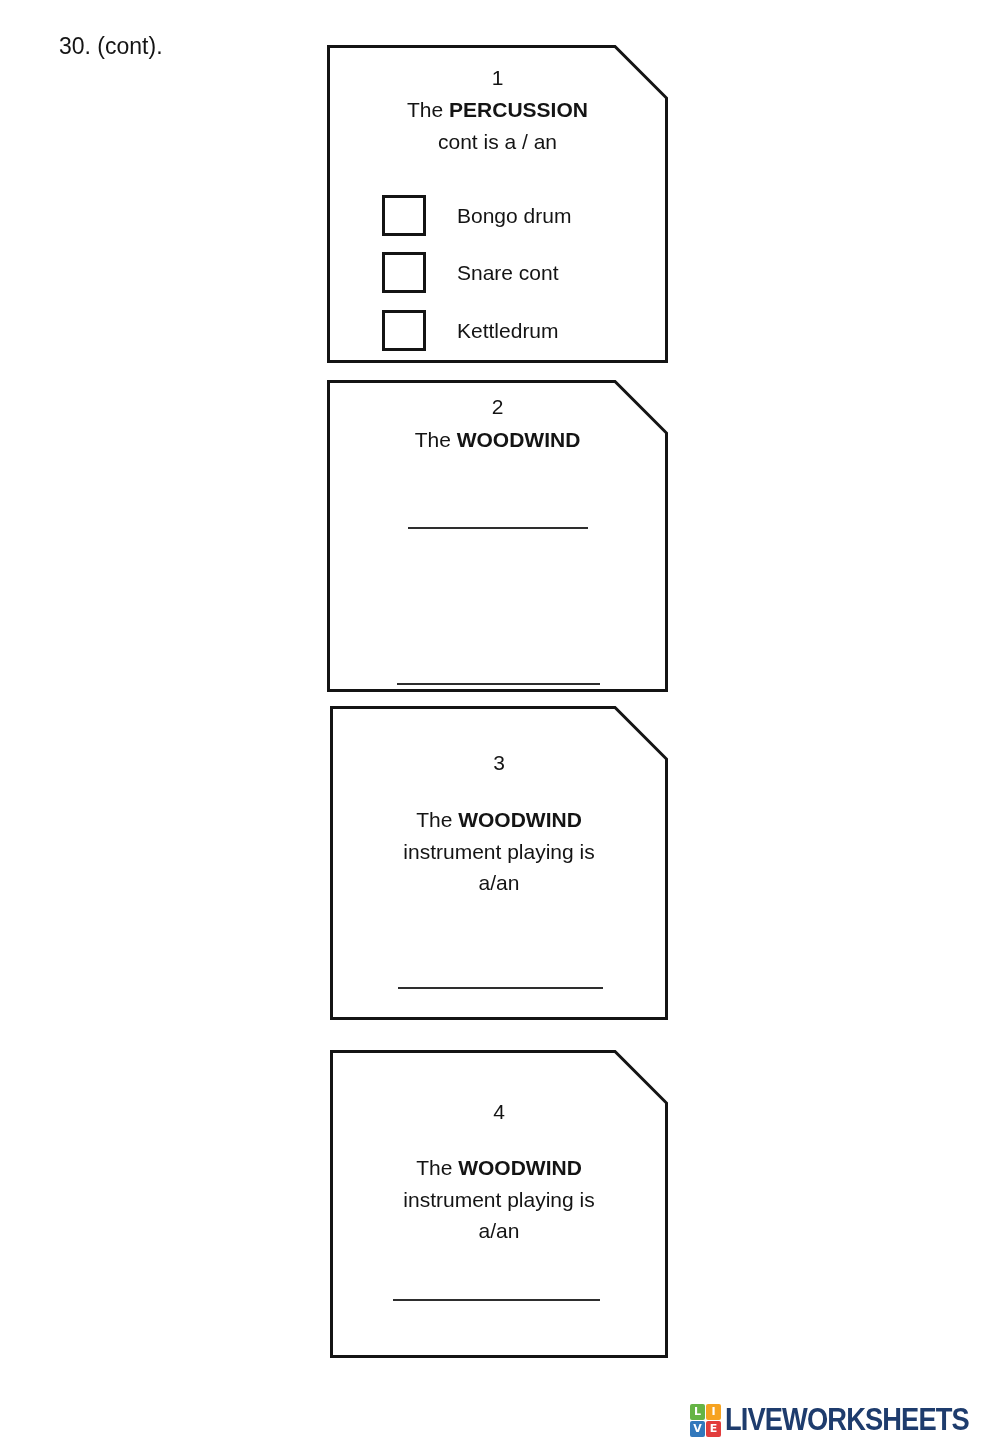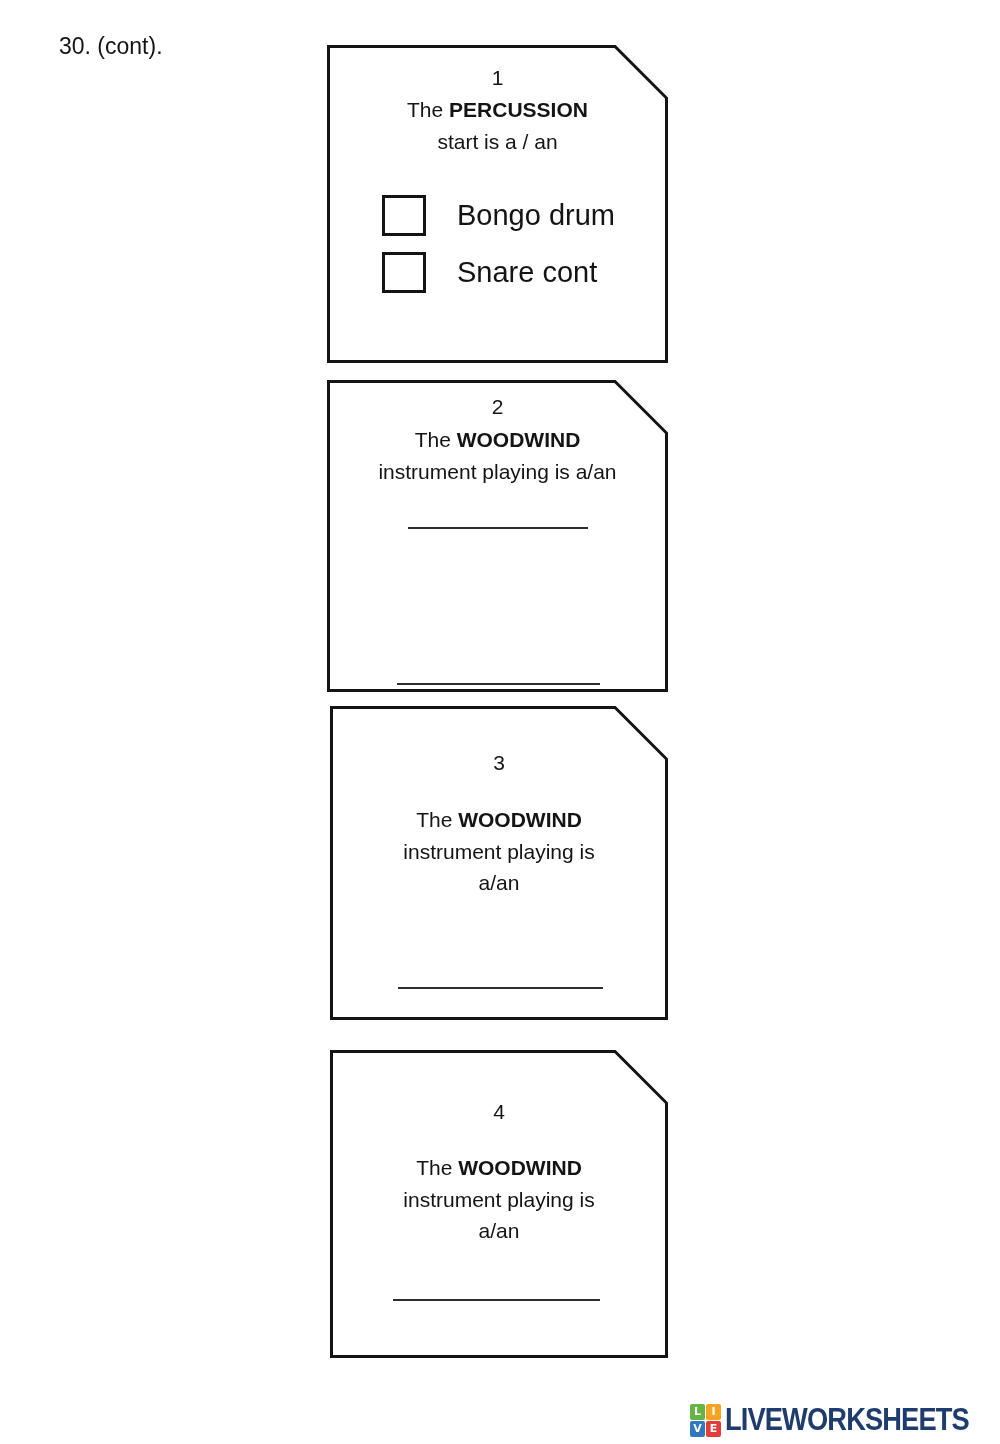--- a/index.html
+++ b/index.html
@@ -10,21 +10,21 @@
   .heading{position:absolute;left:59px;top:33px;font-size:23px;}
   .card{position:absolute;}
   .card-outline{position:absolute;left:0;top:0;display:block;}
   .num{position:absolute;left:0;width:100%;text-align:center;font-size:21px;line-height:31.5px;}
   .stack{position:absolute;left:0;width:100%;text-align:center;font-size:21px;line-height:31.5px;}
   .ln{display:block;}
   .ln b{font-weight:bold;text-align:center;}
   .prewrap{white-space:pre-wrap;}
   .opt{position:absolute;left:55px;display:flex;align-items:center;gap:31px;height:41px;}
   .cb{width:38px;height:35px;border:3px solid #141414;background:#ffffff;flex:0 0 auto;}
-  .opt-label{font-size:29px;white-space:nowrap;text-align:center;}
+  .opt-label{font-size:21px;white-space:nowrap;text-align:center;}
   .blank{position:absolute;height:0;border-bottom:2px solid #2e2e2e;}
   .footer{position:absolute;left:690px;top:1400px;height:40px;display:flex;align-items:center;}
   .logo-grid{display:grid;grid-template-columns:15px 15px;grid-template-rows:16px 16px;gap:1px;margin-right:4px;}
   .sq{display:flex;align-items:center;justify-content:center;color:#ffffff;font-weight:bold;
       font-size:11px;line-height:1;border-radius:2px;font-family:"DejaVu Sans",sans-serif;}
   .sq-l{background:#66b445;}
   .sq-i{background:#f6a321;}
   .sq-v{background:#3178bc;}
   .sq-e{background:#e23d3d;}
   .brand{font-size:31px;font-weight:bold;letter-spacing:-1px;color:#1e3c6d;white-space:nowrap;
@@ -37,40 +37,43 @@
 
   <div class="heading">30. (cont).</div>
 
   <div class="card" style="left:327px;top:45px;width:341px;height:318px;">
     <svg class="card-outline" width="341" height="318" viewBox="0 0 341 318">
       <polygon points="1.5,1.5 288,1.5 339.5,53 339.5,316.5 1.5,316.5" fill="#ffffff" stroke="#141414" stroke-width="3"></polygon>
     </svg>
     <div class="num" style="top:17px">1</div>
     <div class="stack" style="top:49px">
       <span class="ln"><span>The </span><b>PERCUSSION</b></span>
-      <span class="ln">start is a / an</span>
+      <span class="ln">cont is a / an</span>
     </div>
     <div class="opt" style="top:150px">
       <span class="cb"></span>
       <span class="opt-label">Bongo drum</span>
     </div>
     <div class="opt" style="top:207px">
       <span class="cb"></span>
       <span class="opt-label">Snare cont</span>
+    </div>
+    <div class="opt" style="top:265px">
+      <span class="cb"></span>
+      <span class="opt-label">Kettledrum</span>
     </div>
   </div>
 
   <div class="card" style="left:327px;top:380px;width:341px;height:312px;">
     <svg class="card-outline" width="341" height="312" viewBox="0 0 341 312">
       <polygon points="1.5,1.5 288,1.5 339.5,53 339.5,310.5 1.5,310.5" fill="#ffffff" stroke="#141414" stroke-width="3"></polygon>
     </svg>
     <div class="num" style="top:11px">2</div>
     <div class="stack" style="top:44px">
       <span class="ln"><span>The </span><b>WOODWIND</b></span>
-      <span class="ln">instrument playing is a/an</span>
     </div>
     <div class="blank" style="left:81px;top:147px;width:180px;"></div>
     <div class="blank" style="left:70px;top:303px;width:203px;"></div>
   </div>
 
   <div class="card" style="left:330px;top:706px;width:338px;height:314px;">
     <svg class="card-outline" width="338" height="314" viewBox="0 0 338 314">
       <polygon points="1.5,1.5 285,1.5 336.5,53 336.5,312.5 1.5,312.5" fill="#ffffff" stroke="#141414" stroke-width="3"></polygon>
     </svg>
     <div class="num" style="top:41px">3</div>

